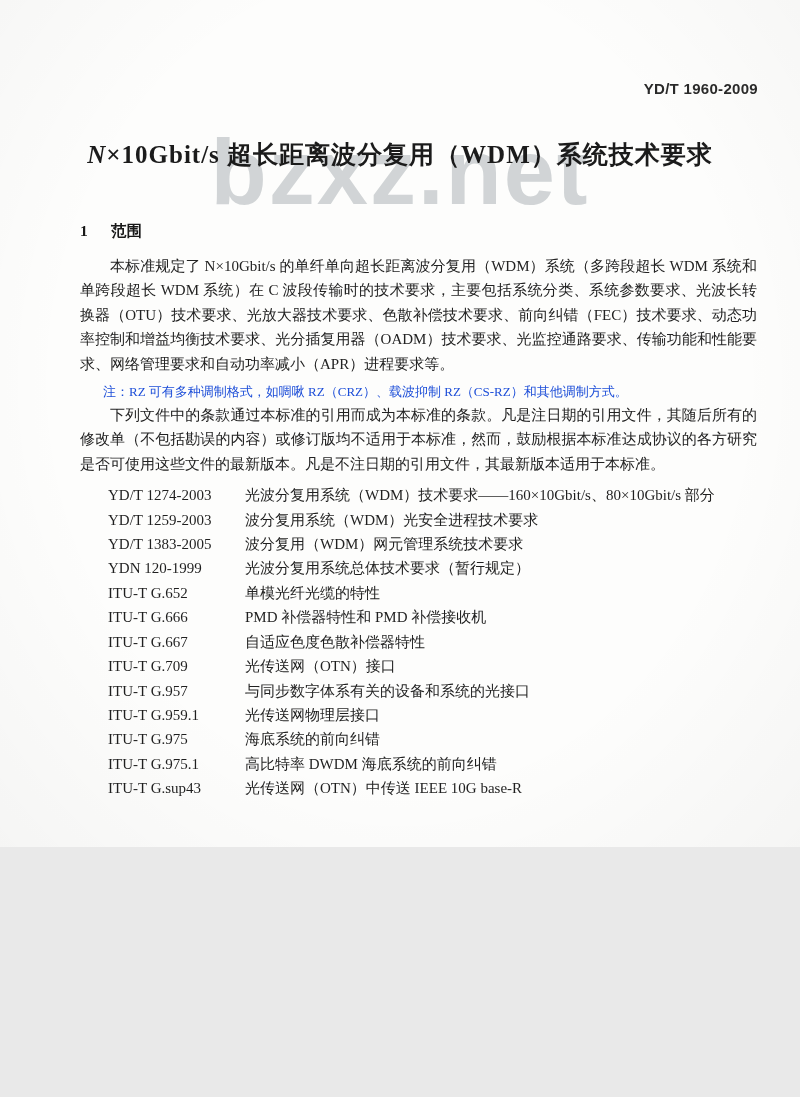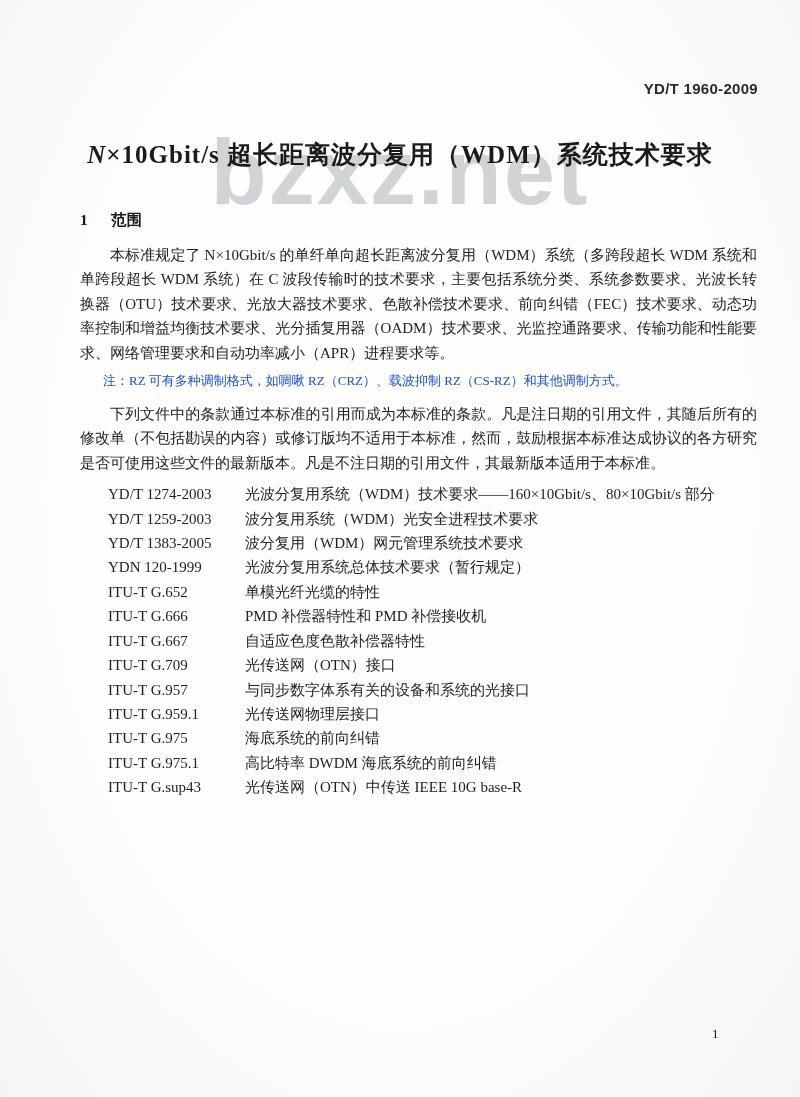--- a/index.html
+++ b/index.html
@@ -1,19 +1,19 @@
 <!DOCTYPE html>
 <html lang="zh"><head>
 <meta charset="utf-8">
 <style>
   html, body { margin: 0; padding: 0; background: #e9e9e9; }
   .page {
     position: relative;
     width: 800px;
-    height: 1097px;
+    height: 847px;
     margin: 0 auto;
     background: #fdfdfc;
     overflow: hidden;
     font-family: "Liberation Serif", "DejaVu Serif", serif;
     color: #1f1f1f;
   }
   
   .page::after {
     content: "";
     position: absolute; inset: 0;
@@ -57,21 +57,21 @@
     font-size: 25px;
     font-weight: bold;
     letter-spacing: 1px;
     color: #1b1b1b;
     z-index: 2;
   }
   .doc-title .title-n { font-style: italic; font-weight: bold; }
   .content {
     position: absolute;
     left: 80px;
-    top: 208px;
+    top: 219px;
     width: 677px;
     z-index: 2;
     font-size: 15px;
     line-height: 24.4px;
   }
   .sec-heading {
     font-weight: bold;
     font-size: 15.5px;
     line-height: 24px;
     color: #181818;
@@ -86,21 +86,21 @@
   }
   .para.first { margin-top: 11px; }
   .note-line {
     margin-top: 5px;
     padding-left: 23px;
     font-size: 13px;
     line-height: 22px;
     color: #1d4ed8;
   }
   .sec2-heading { margin-top: 12px; }
-  .sec2-para { margin-top: 10px; }
+  .sec2-para { }
   .ref-list {
     margin-top: 7px;
     padding-left: 28px;
   }
   .ref-row {
     display: flex;
     line-height: 24.4px;
   }
   .ref-code {
     flex: 0 0 137px;

